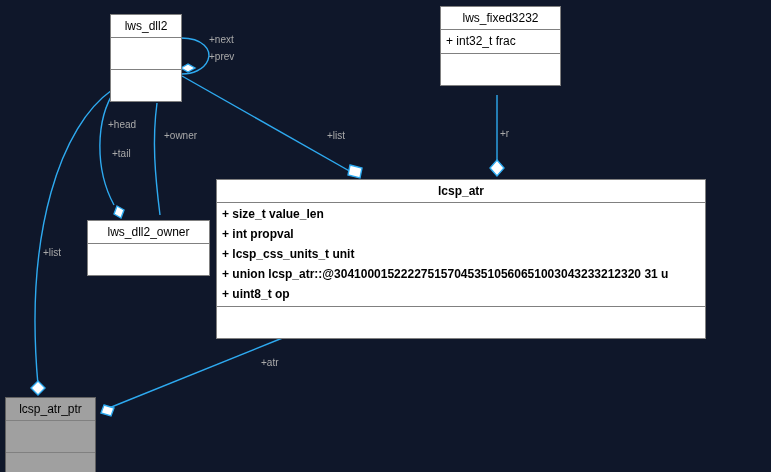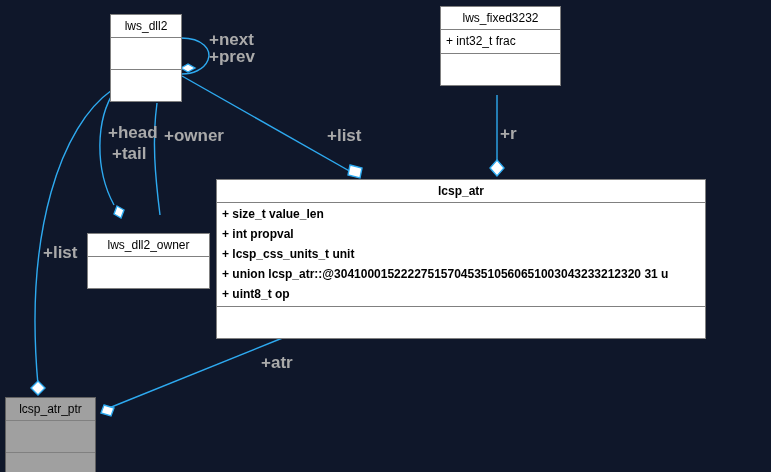--- a/index.html
+++ b/index.html
@@ -59,22 +59,22 @@
     line-height: 1;
     padding: 4px 3px 4px 5px;
     white-space: nowrap;
     overflow: hidden;
   }
   .uml-empty {
     height: 20px;
   }
   .edge-label {
     position: absolute;
-    font-size: 17px;
-    font-weight: bold;
+    font-size: 10px;
+    font-weight: normal;
     color: #aaaaaa;
     white-space: nowrap;
     line-height: 12px;
     z-index: 6;
   }
   .edge-line {
     fill: none;
     stroke: #2eaaf0;
     stroke-width: 1.4;
   }
@@ -126,21 +126,21 @@
   <div class="uml-class" style="left:440px; top:6px; width:121px;">
     <div class="uml-title">lws_fixed3232</div>
     <div class="uml-compartment">
       <div class="uml-attr">+ int32_t frac</div>
     </div>
     <div class="uml-compartment last">
       <div class="uml-attr uml-empty"></div>
     </div>
   </div>
 
-  <div class="uml-class" style="left:87px; top:233px; width:123px;">
+  <div class="uml-class" style="left:87px; top:220px; width:123px;">
     <div class="uml-title">lws_dll2_owner</div>
     <div class="uml-compartment last">
       <div class="uml-attr uml-empty"></div>
     </div>
   </div>
 
   <div class="uml-class" style="left:216px; top:179px; width:490px;font-weight:bold;">
     <div class="uml-title">lcsp_atr</div>
     <div class="uml-compartment">
       <div class="uml-attr">+ size_t value_len</div>
@@ -160,21 +160,21 @@
       <div class="uml-attr uml-empty"></div>
     </div>
     <div class="uml-compartment last">
       <div class="uml-attr uml-empty"></div>
     </div>
   </div>
 
   <div class="edge-label" style="left:209px; top:34px;">+next</div>
   <div class="edge-label" style="left:209px; top:51px;">+prev</div>
 
-  <div class="edge-label" style="left:108px; top:119px;margin-top:8px;">+head</div>
+  <div class="edge-label" style="left:108px; top:119px;">+head</div>
   <div class="edge-label" style="left:112px; top:148px;">+tail</div>
 
   <div class="edge-label" style="left:164px; top:130px;">+owner</div>
 
   <div class="edge-label" style="left:327px; top:130px;">+list</div>
 
   <div class="edge-label" style="left:43px; top:247px;">+list</div>
 
   <div class="edge-label" style="left:500px; top:128px;">+r</div>
 

